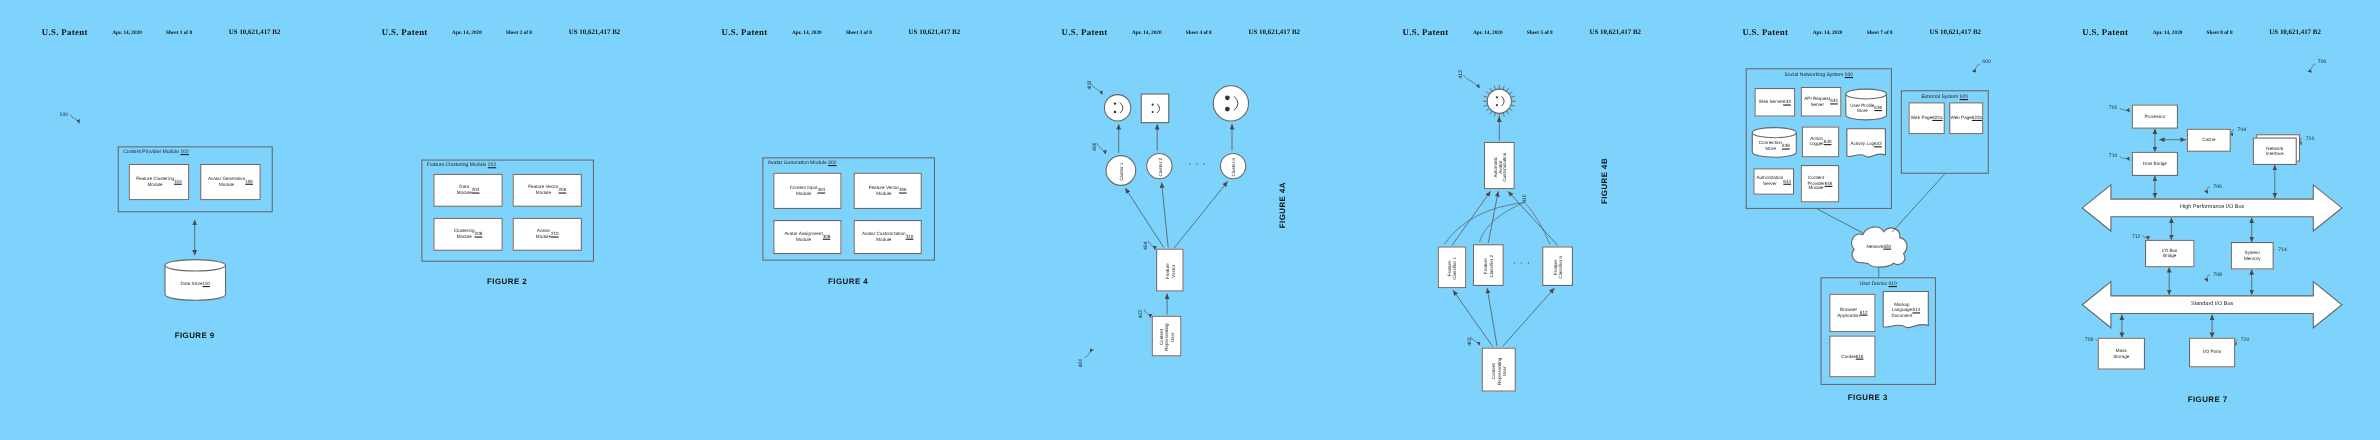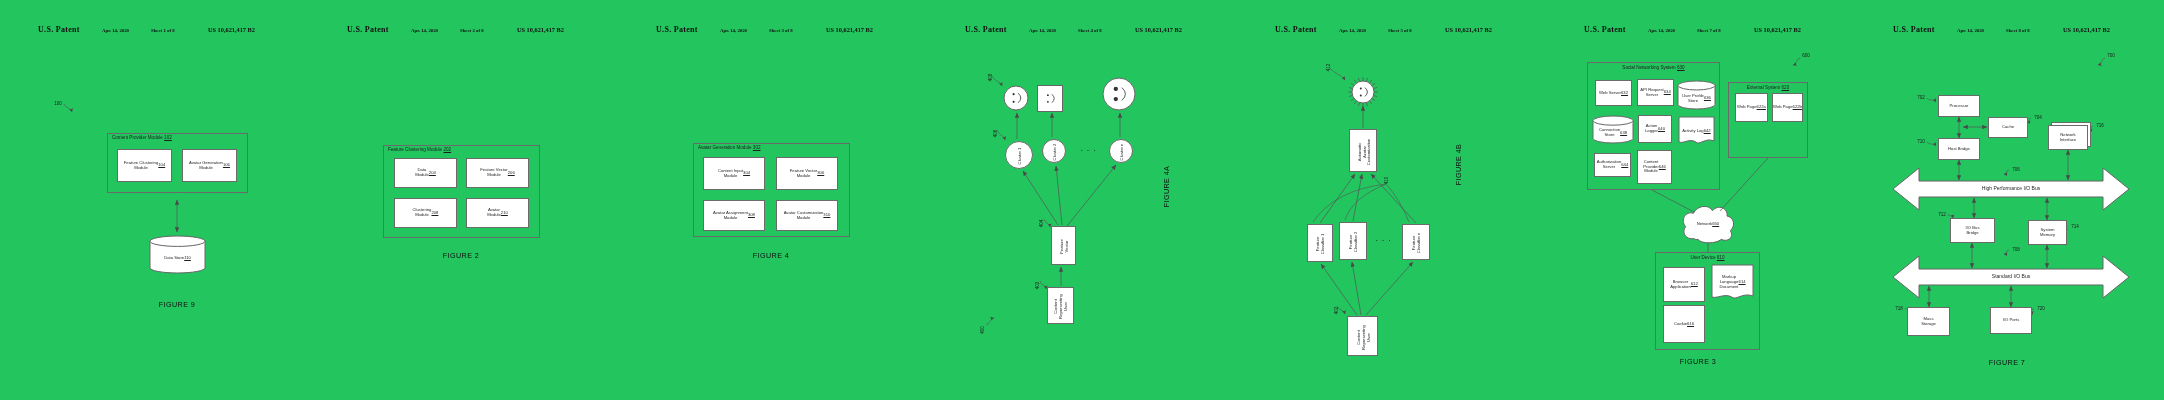--- a/index.html
+++ b/index.html
@@ -1,31 +1,31 @@
 <!DOCTYPE html>
 <html><head>
 <meta charset="utf-8">
 <style>
   html,body{margin:0;padding:0;background:#fff}
-  #canvas{position:relative;width:2164px;height:400px;background:#22c55e;overflow:hidden;
+  #canvas{position:relative;width:2164px;height:400px;background:#7dd3fc;overflow:hidden;
           font-family:"Liberation Sans",sans-serif;--ink:#1f1f1f}
   #lines{position:absolute;left:0;top:0}
   .panel{position:absolute;top:0;width:309px;height:400px}
   .hp{position:absolute;left:38px;top:25px;font:bold 8px "Liberation Serif",serif;color:#111;letter-spacing:.3px;white-space:nowrap}
   .hd{position:absolute;left:102px;top:28px;font:bold 4.8px "Liberation Serif",serif;color:#111;white-space:nowrap}
   .hs{position:absolute;left:151px;top:28px;font:bold 4.8px "Liberation Serif",serif;color:#111;white-space:nowrap}
   .hn{position:absolute;left:208px;top:26px;font:bold 6.3px "Liberation Serif",serif;color:#111;white-space:nowrap}
   .nd{position:absolute;box-sizing:border-box;color:var(--ink)}
   .ct{display:flex;align-items:center;justify-content:center;text-align:center;line-height:1.15}
   .bd{border:1px solid #6a6a6a}
   .fl{background:#fff}
   .rnd{border-radius:50%}
   .bf{font-size:4.2px}
   .rf{font-size:4.6px}
-  .cap{font-weight:normal;font-size:7.2px;letter-spacing:.4px;color:#101010}
+  .cap{font-weight:bold;font-size:7.2px;letter-spacing:.4px;color:#101010}
   .dots{font-weight:bold;font-size:5.5px;letter-spacing:1.5px}
   .busf{font-size:5px}
   .u{text-decoration:underline}
   .ttl{position:absolute;font-size:4.6px;white-space:nowrap;left:4px;top:1px}
   .ttl.tc{left:0;right:0;text-align:center;top:2px}
 </style>
 </head>
 <body>
 
 <div id="canvas" style="--ink: #1f1f1f;">

